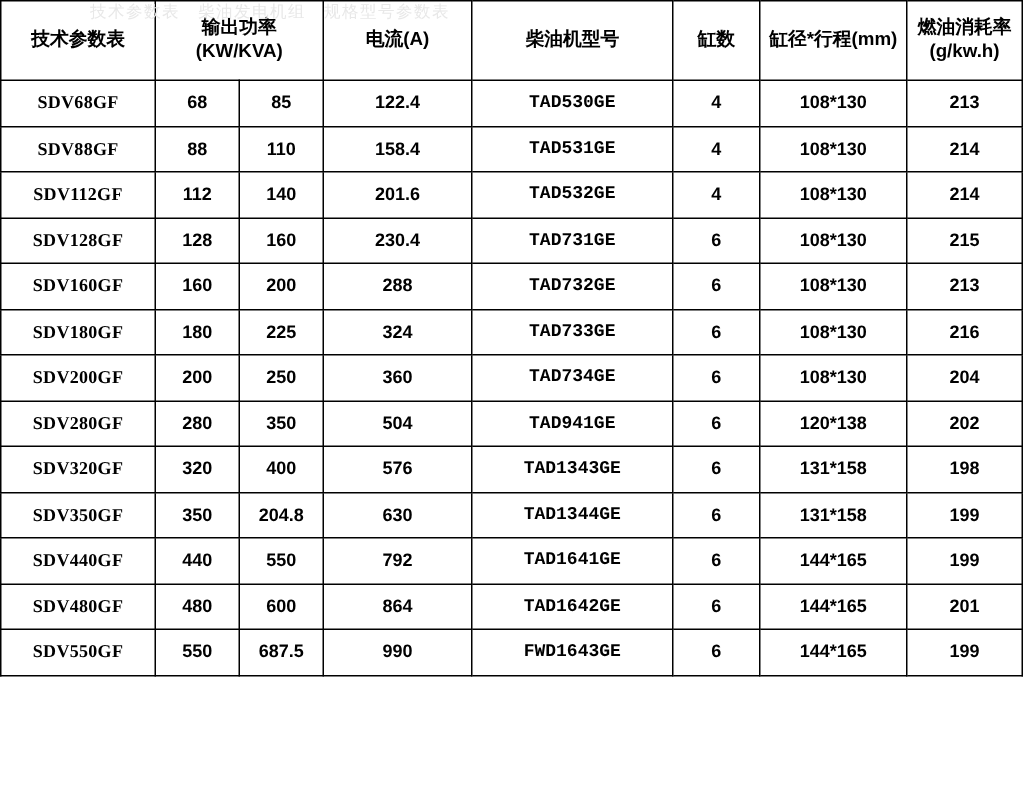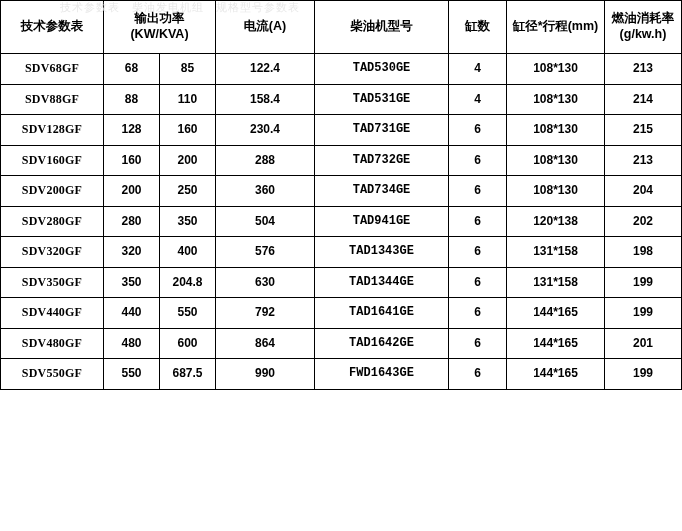--- a/index.html
+++ b/index.html
@@ -111,40 +111,60 @@
           <td class="model-cell">SDV88GF</td>
           <td>88</td>
           <td>110</td>
           <td>158.4</td>
           <td class="engine-cell">TAD531GE</td>
           <td>4</td>
           <td>108*130</td>
           <td>214</td>
         </tr>
         <tr>
+          <td class="model-cell">SDV112GF</td>
+          <td>112</td>
+          <td>140</td>
+          <td>201.6</td>
+          <td class="engine-cell">TAD532GE</td>
+          <td>4</td>
+          <td>108*130</td>
+          <td>214</td>
+        </tr>
+        <tr>
           <td class="model-cell">SDV128GF</td>
           <td>128</td>
           <td>160</td>
           <td>230.4</td>
           <td class="engine-cell">TAD731GE</td>
           <td>6</td>
           <td>108*130</td>
           <td>215</td>
         </tr>
         <tr>
           <td class="model-cell">SDV160GF</td>
           <td>160</td>
           <td>200</td>
           <td>288</td>
           <td class="engine-cell">TAD732GE</td>
           <td>6</td>
           <td>108*130</td>
           <td>213</td>
         </tr>
         <tr>
+          <td class="model-cell">SDV180GF</td>
+          <td>180</td>
+          <td>225</td>
+          <td>324</td>
+          <td class="engine-cell">TAD733GE</td>
+          <td>6</td>
+          <td>108*130</td>
+          <td>216</td>
+        </tr>
+        <tr>
           <td class="model-cell">SDV200GF</td>
           <td>200</td>
           <td>250</td>
           <td>360</td>
           <td class="engine-cell">TAD734GE</td>
           <td>6</td>
           <td>108*130</td>
           <td>204</td>
         </tr>
         <tr>

